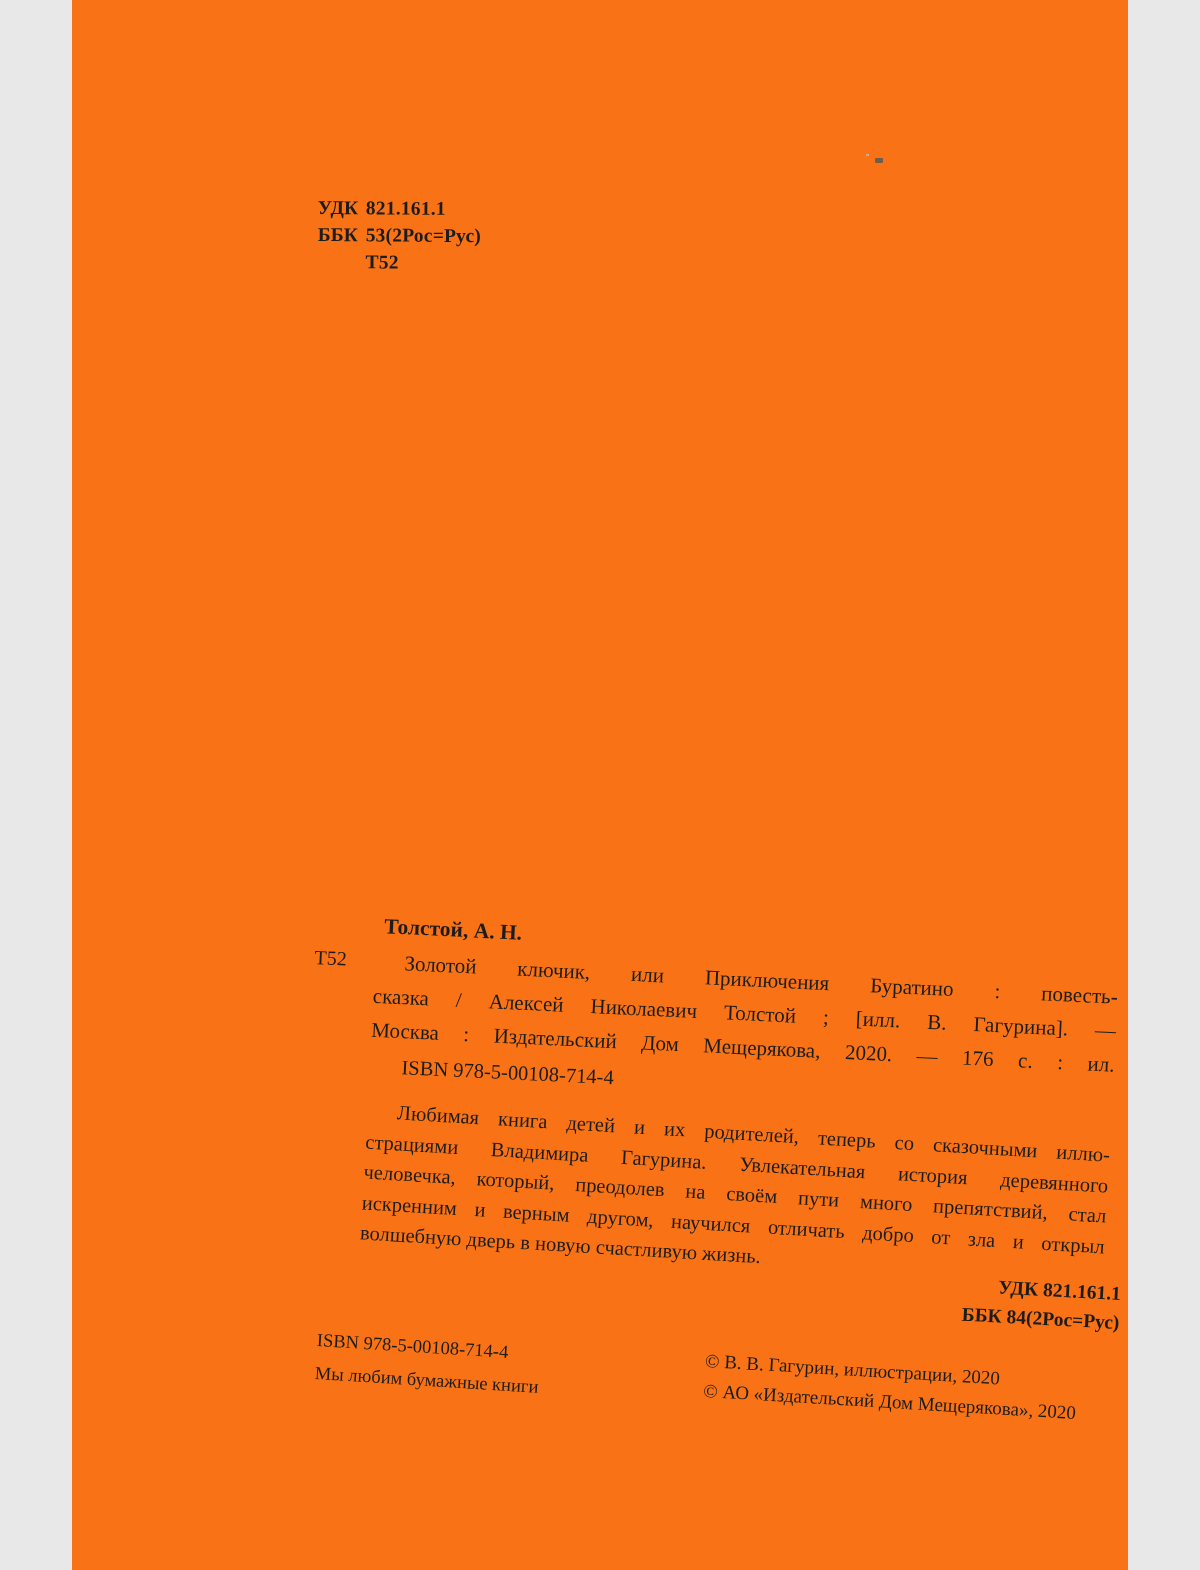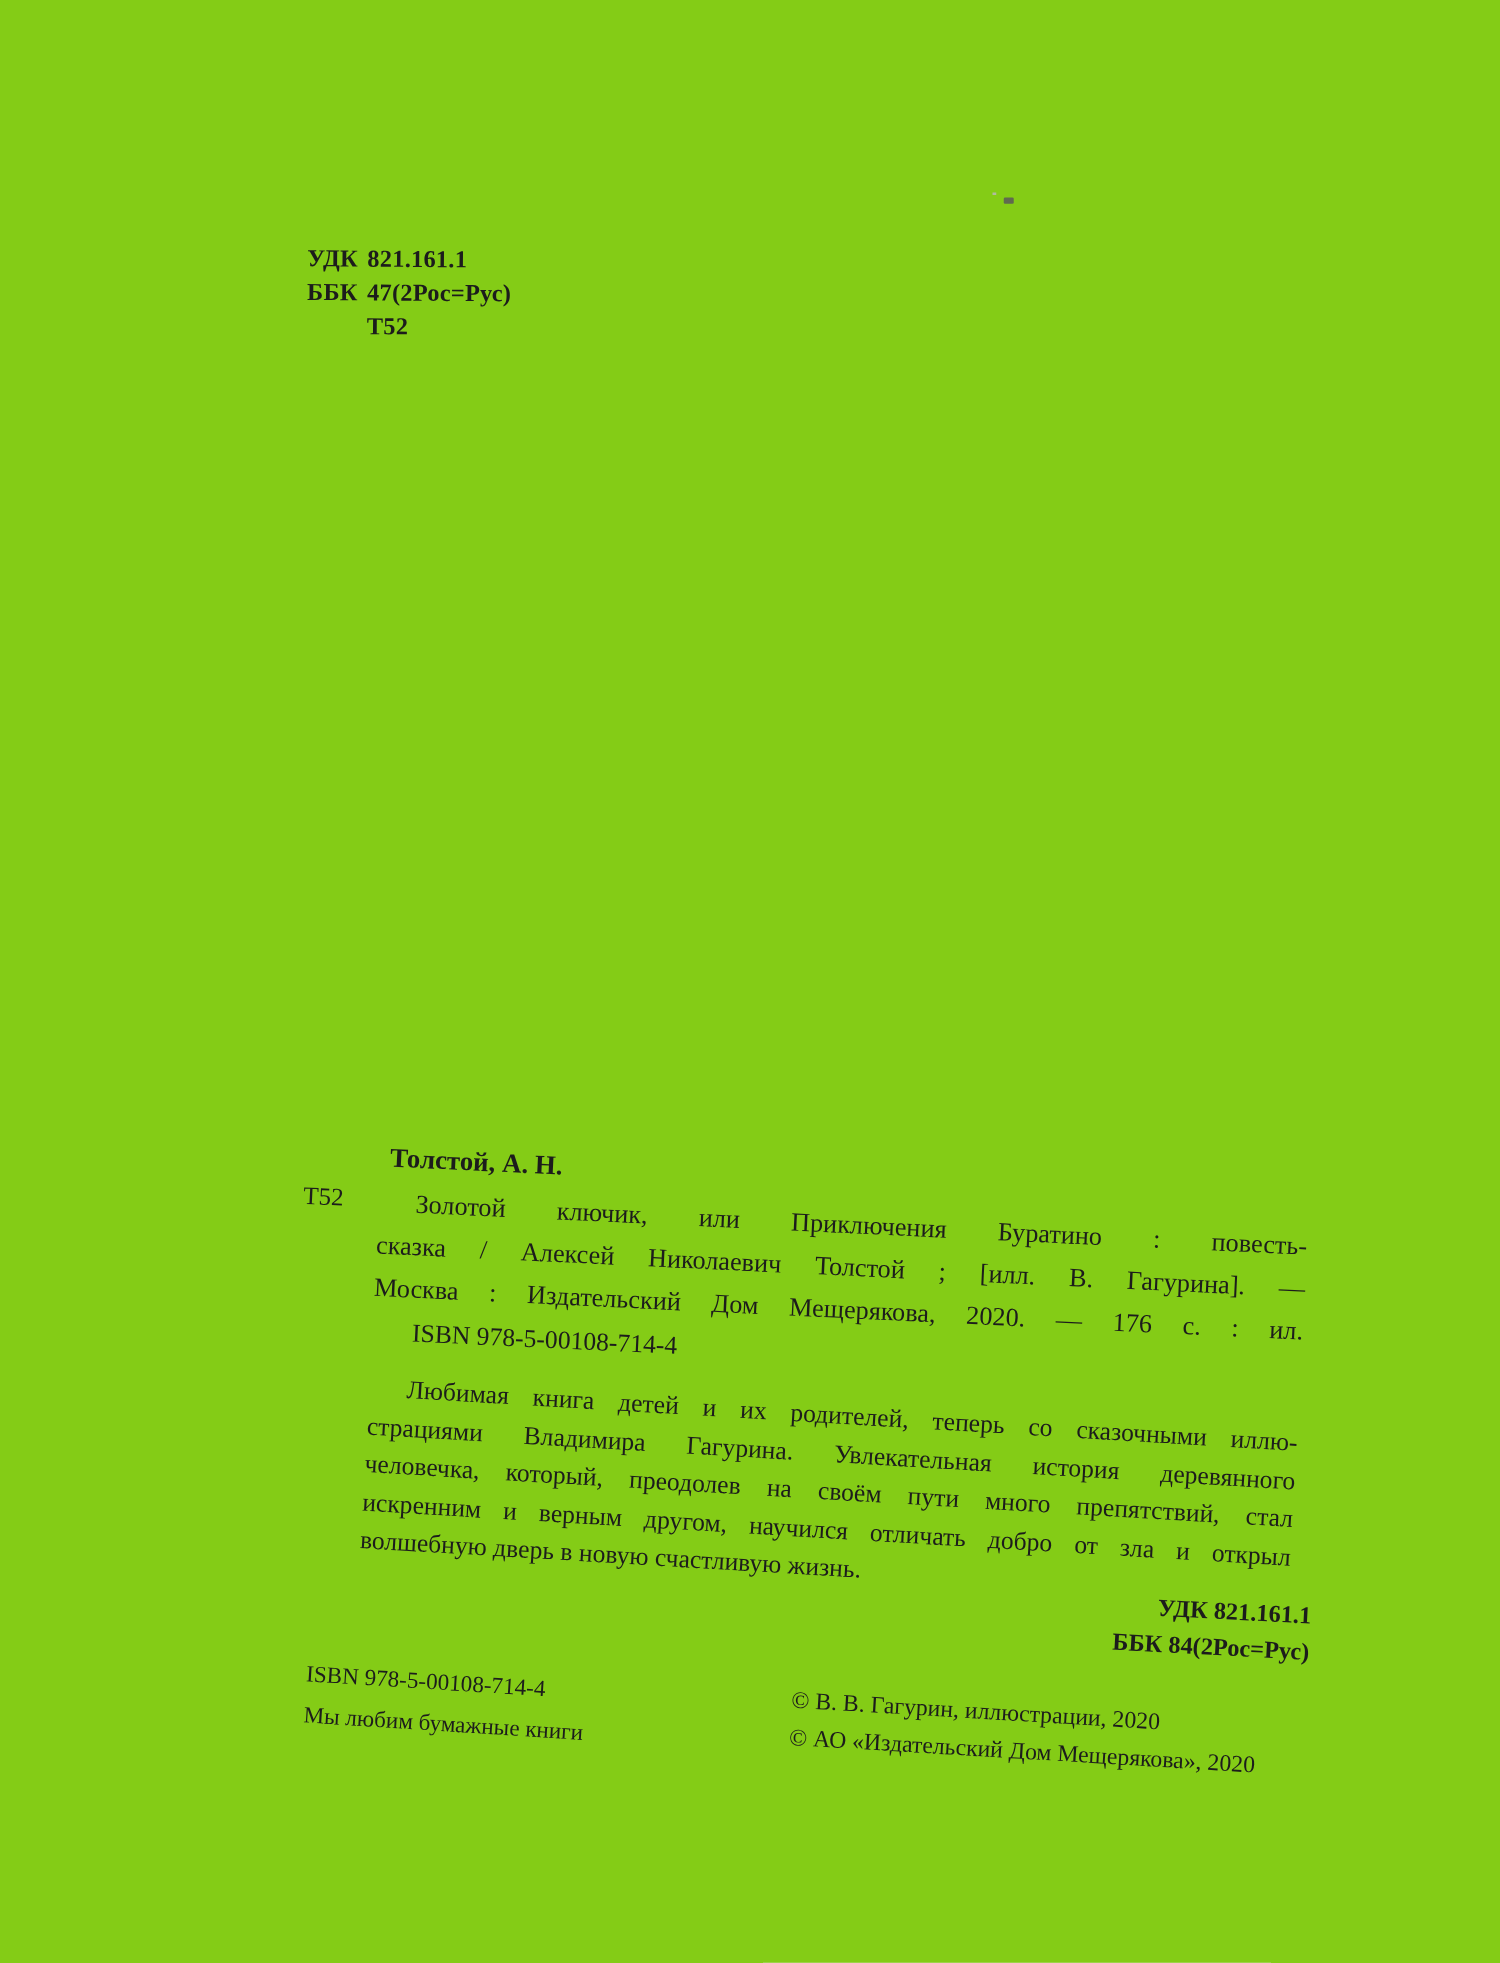--- a/index.html
+++ b/index.html
@@ -1,22 +1,22 @@
 <!DOCTYPE html>
 <html><head>
 <meta charset="utf-8">
 <style>
   html, body { margin: 0; padding: 0; }
   body { background: #e8e8e8; }
   .page {
     position: relative;
-    width: 1200px;
+    width: 1056px;
     height: 1570px;
     margin: 0 auto;
-    background: #84cc16;
+    background: #f97316;
     overflow: hidden;
     font-family: "Liberation Serif", "DejaVu Serif", serif;
     color: #1c1c1c;
   }
 
   
   .top-block {
     position: absolute;
     left: 246px;
     top: 194px;
@@ -150,21 +150,21 @@
 
 <div class="page">
 
   <div class="top-block">
     <div class="top-row">
       <span class="lbl">УДК</span>
       <span class="val">821.161.1</span>
     </div>
     <div class="top-row">
       <span class="lbl">ББК</span>
-      <span class="val">47(2Рос=Рус)</span>
+      <span class="val">53(2Рос=Рус)</span>
     </div>
     <div class="top-row">
       <span class="lbl"></span>
       <span class="val">Т52</span>
     </div>
   </div>
 
   <div class="artifact"></div>
 
   <div class="main-block">

